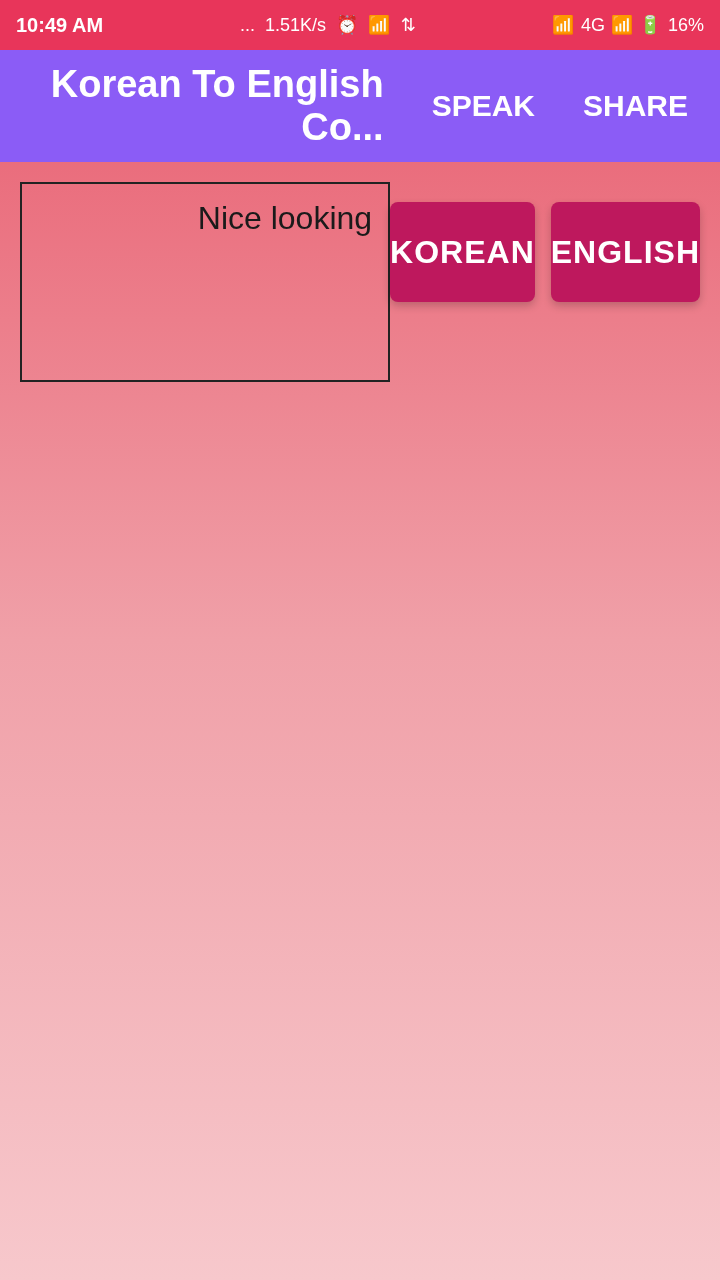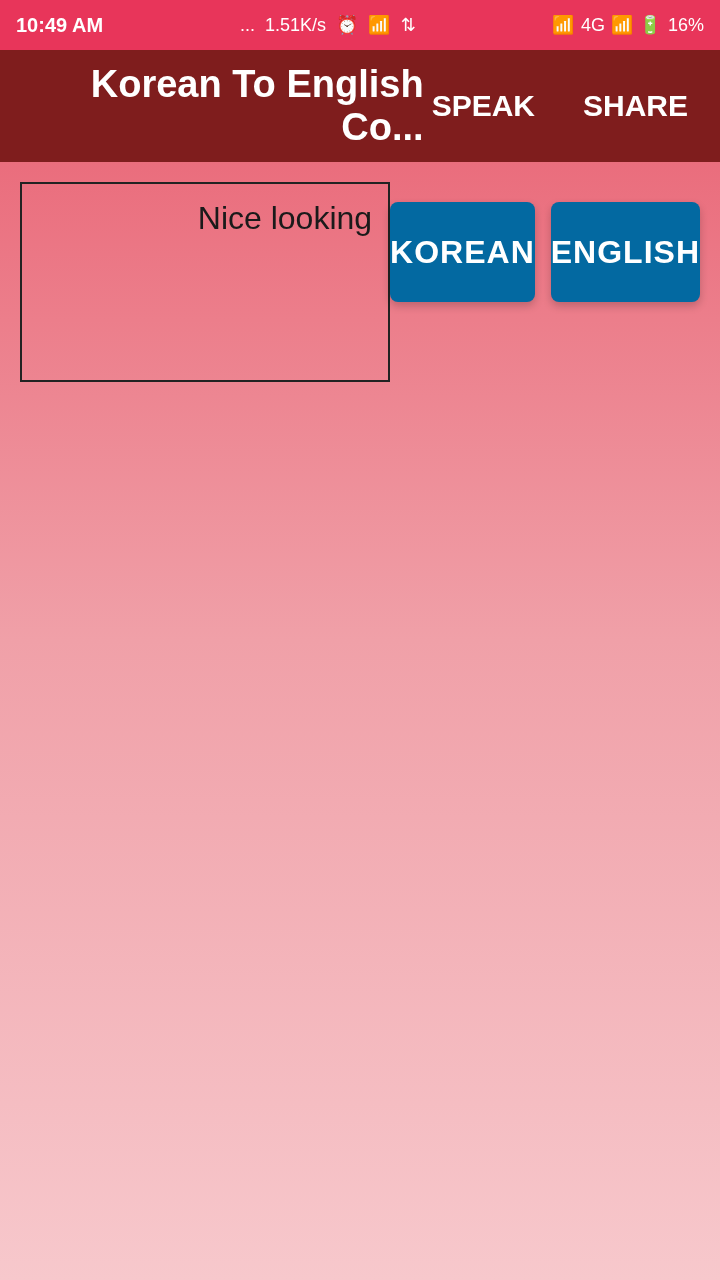--- a/index.html
+++ b/index.html
@@ -43,25 +43,26 @@
       display: flex;
       align-items: center;
       gap: 6px;
       font-size: 18px;
     }
 
     
     .app-bar {
       width: 100%;
       height: 112px;
-      background: #7f1d1d;
+      background: #8b5cf6;
       display: flex;
       align-items: center;
       justify-content: space-between;
       padding: 0 24px;
+      gap: 40px;
     }
 
     .app-title {
       color: white;
       font-size: 38px;
       font-weight: bold;
       flex: 1;
     }
 
     .app-bar-actions {
@@ -122,21 +123,21 @@
     }
 
     .lang-btn {
       flex: 1;
       height: 100px;
       border: none;
       border-radius: 8px;
       font-size: 32px;
       font-weight: bold;
       color: white;
-      background: #0369a1;
+      background: #be185d;
       cursor: pointer;
       letter-spacing: 1px;
       box-shadow: 0 4px 8px rgba(0,0,0,0.2);
     }
   </style>
 </head>
 <body>
 
 <div class="status-bar">
   <span class="status-left">10:49 AM</span>

